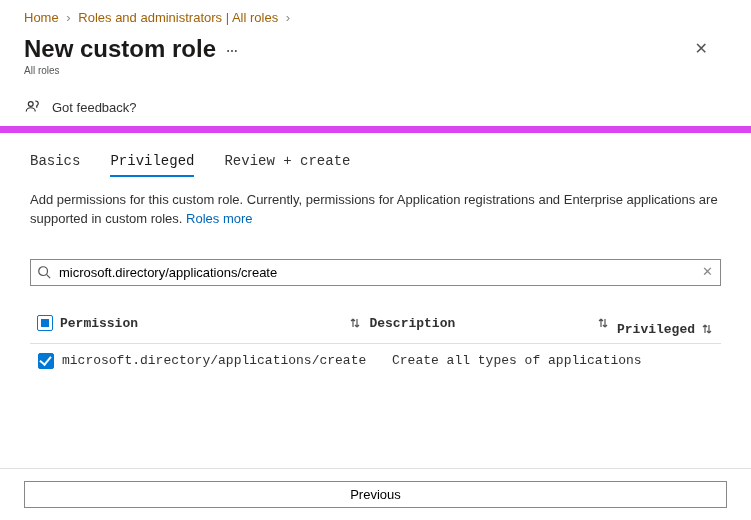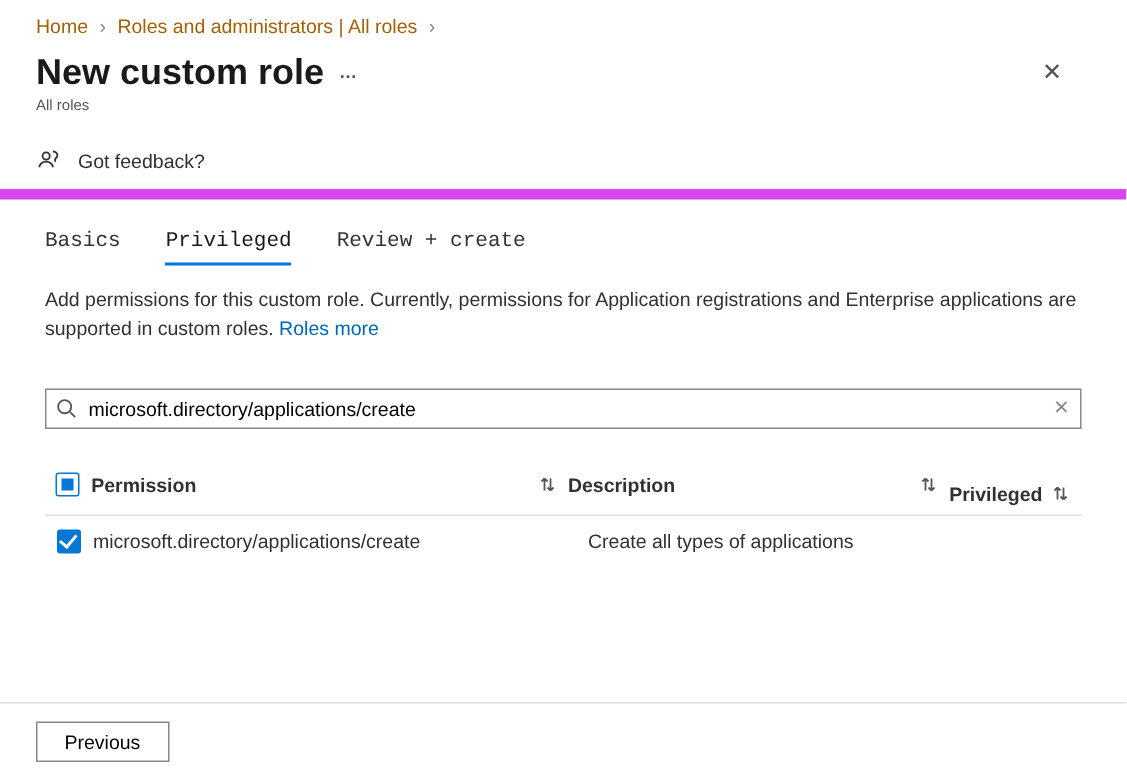--- a/index.html
+++ b/index.html
@@ -48,21 +48,21 @@
   .search-input {
     width: 100%;
     border: 1px solid #8a8886;
     padding: 5px 28px 5px 28px;
     font-size: 13px;
     font-family: inherit;
     outline: none;
   }
   .search-icon { position: absolute; left: 7px; top: 6px; color: #555; }
   .clear-icon { position: absolute; right: 8px; top: 5px; color: #888; cursor: pointer; font-size: 13px; }
-  .table { margin-top: 18px; }
+  .table { margin-top: 18px; font-family: Liberation Mono, monospace; }
   .thead {
     display: flex; align-items: center;
     border-bottom: 1px solid #e1dfdd;
     padding: 6px 0;
   }
   .th-check { width: 32px; display:flex; justify-content:center;}
   .th { font-weight:600; display:flex; align-items:center; gap:6px;}
   .col-perm { width: 330px; }
   .col-desc { width: 264px; }
   .col-priv { flex:1;margin-top:12px; }
@@ -84,20 +84,21 @@
     content:""; position:absolute; left:3px; top:0px;
     width:5px; height:9px; border:solid #fff; border-width:0 2px 2px 0;
     transform:rotate(40deg);
   }
   .footer {
     position:absolute; bottom:0; left:0; right:0;
     border-top:1px solid #e1dfdd;
     padding: 12px 24px;
     display:flex; gap:10px;
     background:#fff;
+    flex-direction:column;
   }
   .btn {
     border:1px solid #8a8886; background:#fff;
     padding:5px 18px; font-size:13px; font-family:inherit;
     cursor:pointer;
   }
 </style>
 </head>
 <body>
 

